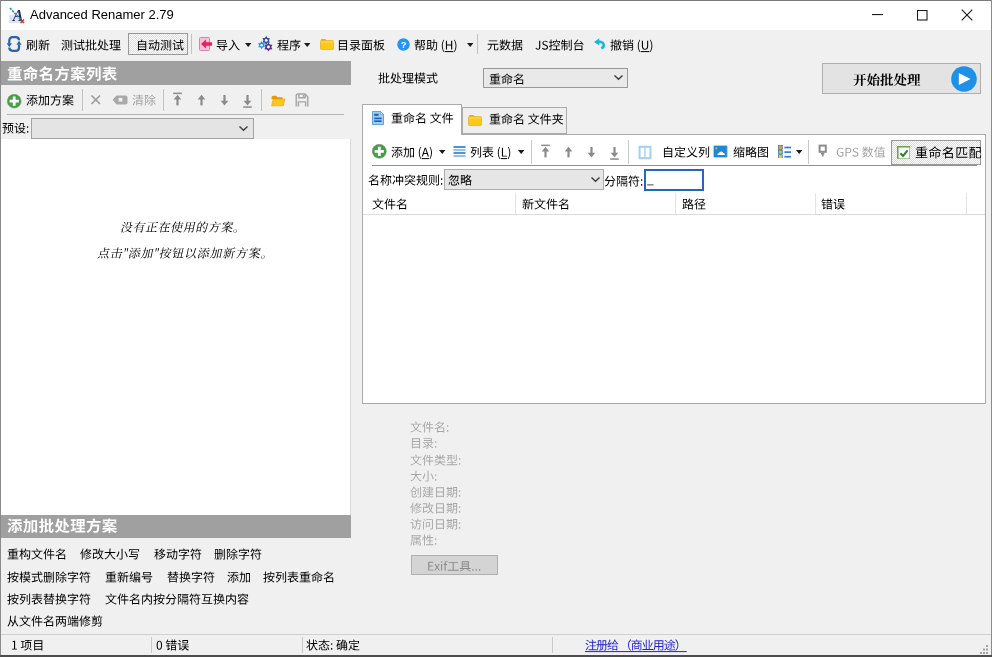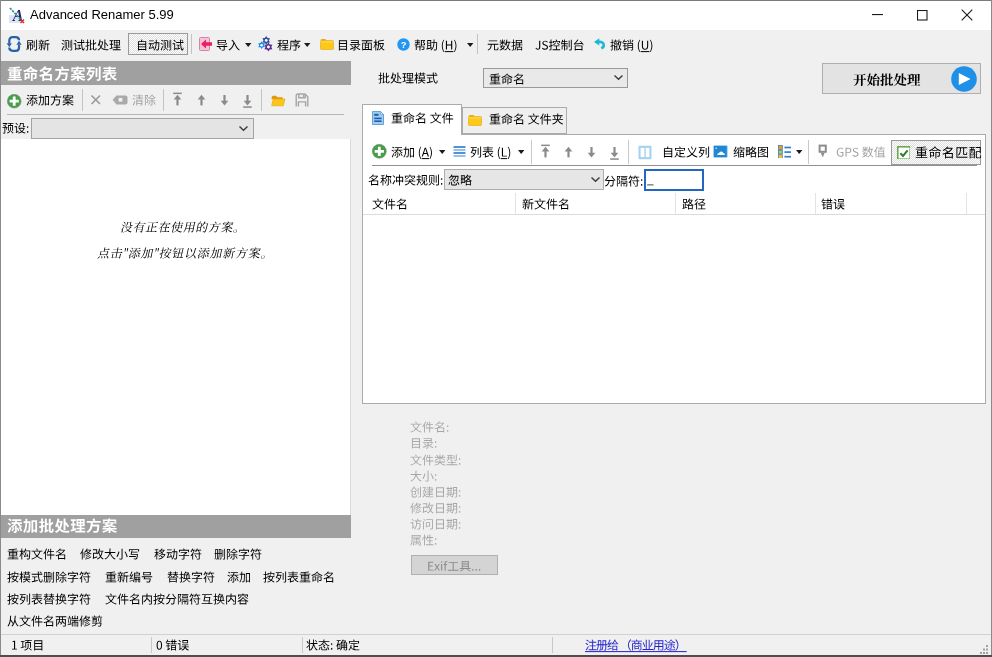--- a/index.html
+++ b/index.html
@@ -3,21 +3,21 @@
 <div class="ab" style="left:0px;top:0px;width:992px;height:30px;background:#fff"></div>
 <svg class="ab" style="left:8px;top:6px;" width="18" height="19">
     <rect x="1" y="9" width="12" height="8" fill="#dce6f2"></rect>
     <text x="10" y="14.5" font-family="Liberation Serif" font-style="italic" font-weight="bold" font-size="16" fill="#252a6e" text-anchor="middle">A</text>
     <path d="M2 2 L13 14" stroke="#2e9688" stroke-width="1.7" stroke-dasharray="2.2 1.1" fill="none"></path>
     <g stroke="#cc3322" stroke-width="1.5">
       <path d="M12.5 13.5 l3.5 3.5"></path>
       <path d="M16 13.5 l-3.5 3.5"></path>
     </g>
   </svg>
-<div class="ab" style="left:30px;top:7px;font-size:13px;color:#000">Advanced Renamer 5.99</div>
+<div class="ab" style="left:30px;top:7px;font-size:13px;color:#000">Advanced Renamer 2.79</div>
 <svg class="ab" style="left:872px;top:14px;" width="12" height="2">
     <rect width="11" height="1.1" fill="#1a1a1a"></rect>
   </svg>
 <svg class="ab" style="left:917px;top:10px;" width="11" height="11">
     <rect x="0.5" y="0.5" width="9.5" height="9.5" fill="none" stroke="#1a1a1a" stroke-width="1.1"></rect>
   </svg>
 <svg class="ab" style="left:961px;top:9px;" width="12" height="12">
     <g stroke="#1a1a1a" stroke-width="1.1">
       <path d="M0.7 0.7 L11.3 11.3"></path>
       <path d="M11.3 0.7 L0.7 11.3"></path>

